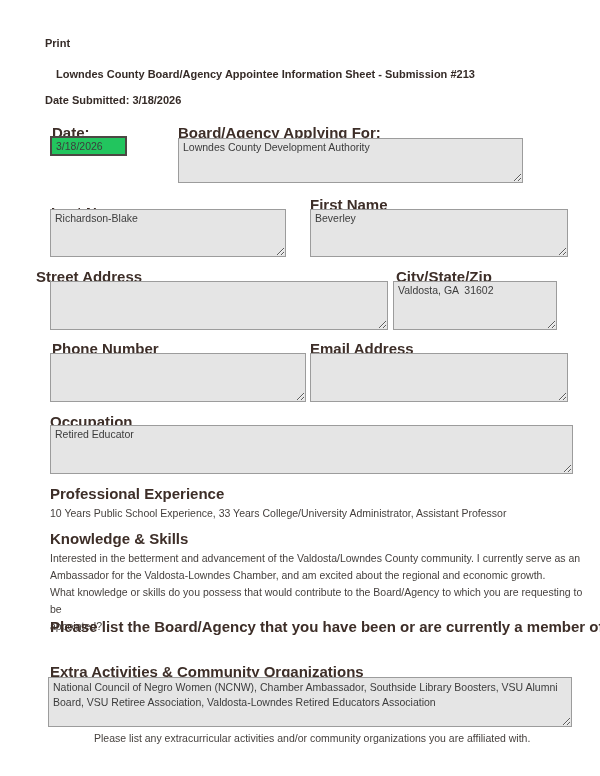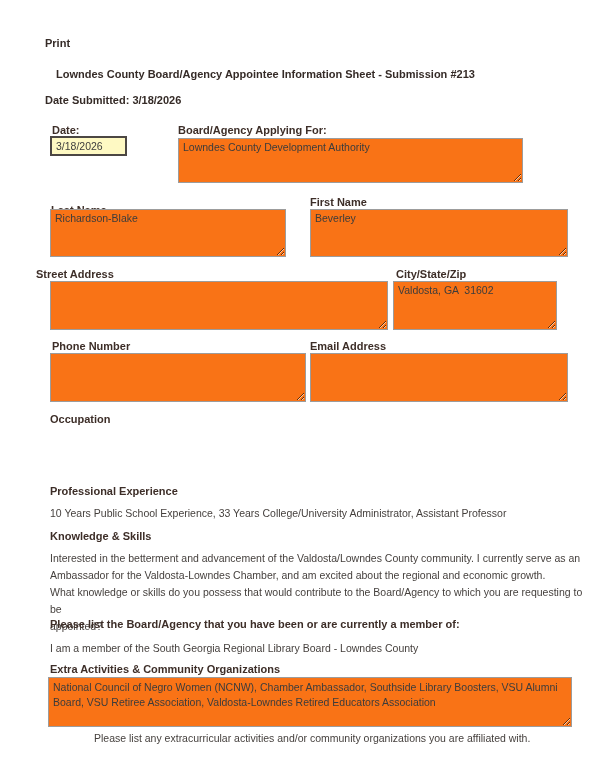--- a/index.html
+++ b/index.html
@@ -7,21 +7,21 @@
   body { font-family:"Liberation Sans","DejaVu Sans",sans-serif; }
   #page {
     position:relative;
     width:600px;
     height:776px;
     background:#ffffff;
     overflow:hidden;
   }
   .lbl {
     position:absolute;
-    font-size:11px;
+    font-size:15px;
     font-weight:bold;
     color:#3d2e28;
     white-space:nowrap;
   }
   .hdr {
     position:absolute;
     font-size:11px;
     font-weight:bold;
     color:#352b27;
     white-space:nowrap;
@@ -30,33 +30,33 @@
     position:absolute;
     font-size:10.5px;
     color:#443f3c;
     line-height:17px;
     white-space:pre-line;
     width:535px;
   }
   textarea.fld {
     position:absolute;
     border:1px solid #9c9c9c;
-    background:#f97316;
+    background:#e5e5e5;
     font-family:"Liberation Sans","DejaVu Sans",sans-serif;
     font-size:10.5px;
     color:#3c3c3c;
     padding:2px 4px;
     resize:both;
     overflow:hidden;
     line-height:13px;
   }
   input.fld-input {
     position:absolute;
     border:2px solid #4c4743;
-    background:#fef9c3;
+    background:#22c55e;
     font-family:"Liberation Sans","DejaVu Sans",sans-serif;
     font-size:10.5px;
     color:#3c3c3c;
     padding:1px 4px;
   }
 </style>
 </head>
 <body>
 
 <div id="page">
@@ -85,30 +85,30 @@
   <div class="lbl" style="left:396px; top:268px;">City/State/Zip</div>
   <textarea class="fld" style="left: 393px; top: 281px; width: 164px; height: 49px;">Valdosta, GA  31602</textarea>
 
   <div class="lbl" style="left:52px; top:340px;">Phone Number</div>
   <textarea class="fld" style="left: 50px; top: 353px; width: 256px; height: 49px;"></textarea>
 
   <div class="lbl" style="left:310px; top:340px;">Email Address</div>
   <textarea class="fld" style="left: 310px; top: 353px; width: 258px; height: 49px;"></textarea>
 
   <div class="lbl" style="left:50px; top:413px;">Occupation</div>
+  <textarea class="fld" style="left: 50px; top: 425px; width: 523px; height: 49px;">Retired Educator</textarea>
 
   <div class="lbl" style="left:50px; top:485px;">Professional Experience</div>
   <div class="txt" style="left:50px; top:505px;">10 Years Public School Experience, 33 Years College/University Administrator, Assistant Professor</div>
 
   <div class="lbl" style="left:50px; top:530px;">Knowledge &amp; Skills</div>
   <div class="txt" style="left:50px; top:550px;">Interested in the betterment and advancement of the Valdosta/Lowndes County community. I currently serve as an
 Ambassador for the Valdosta-Lowndes Chamber, and am excited about the regional and economic growth.</div>
   <div class="txt" style="left:50px; top:584px;">What knowledge or skills do you possess that would contribute to the Board/Agency to which you are requesting to be
 appointed?</div>
 
   <div class="lbl" style="left:50px; top:618px;">Please list the Board/Agency that you have been or are currently a member of:</div>
-  <div class="txt" style="left:50px; top:640px;">I am a member of the South Georgia Regional Library Board - Lowndes County</div>
 
   <div class="lbl" style="left:50px; top:663px;">Extra Activities &amp; Community Organizations</div>
   <textarea class="fld" style="left: 48px; top: 677px; width: 524px; height: 50px; line-height: 15px;">National Council of Negro Women (NCNW), Chamber Ambassador, Southside Library Boosters, VSU Alumni Board, VSU Retiree Association, Valdosta-Lowndes Retired Educators Association</textarea>
   <div class="txt" style="left:50px; top:730px;padding-left:44px;">Please list any extracurricular activities and/or community organizations you are affiliated with.</div>
 
 </div>
 
 </body></html>

